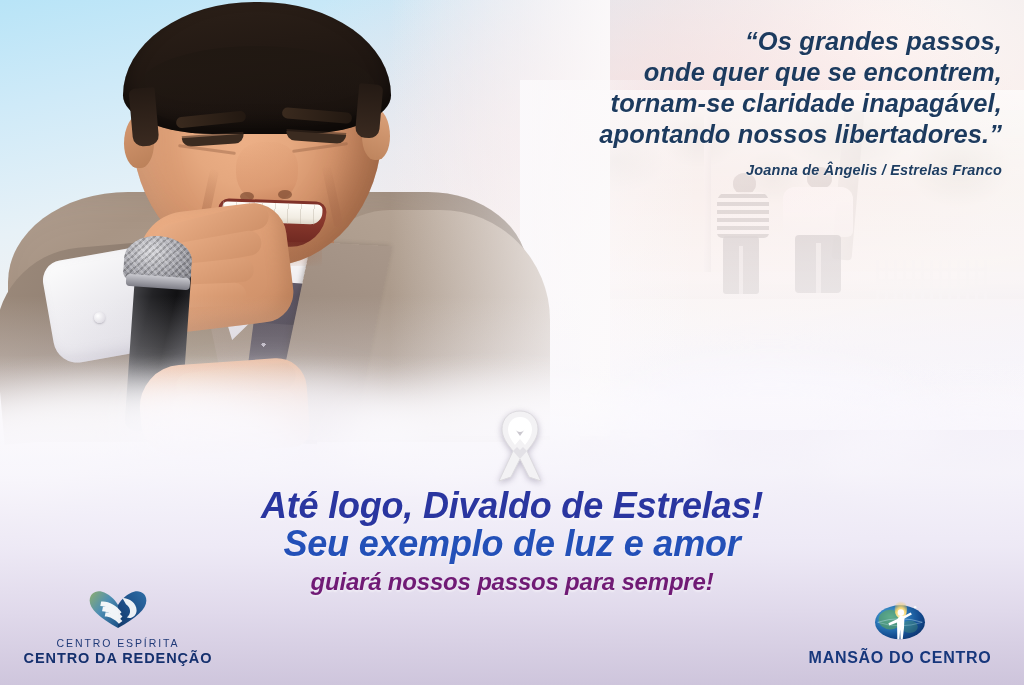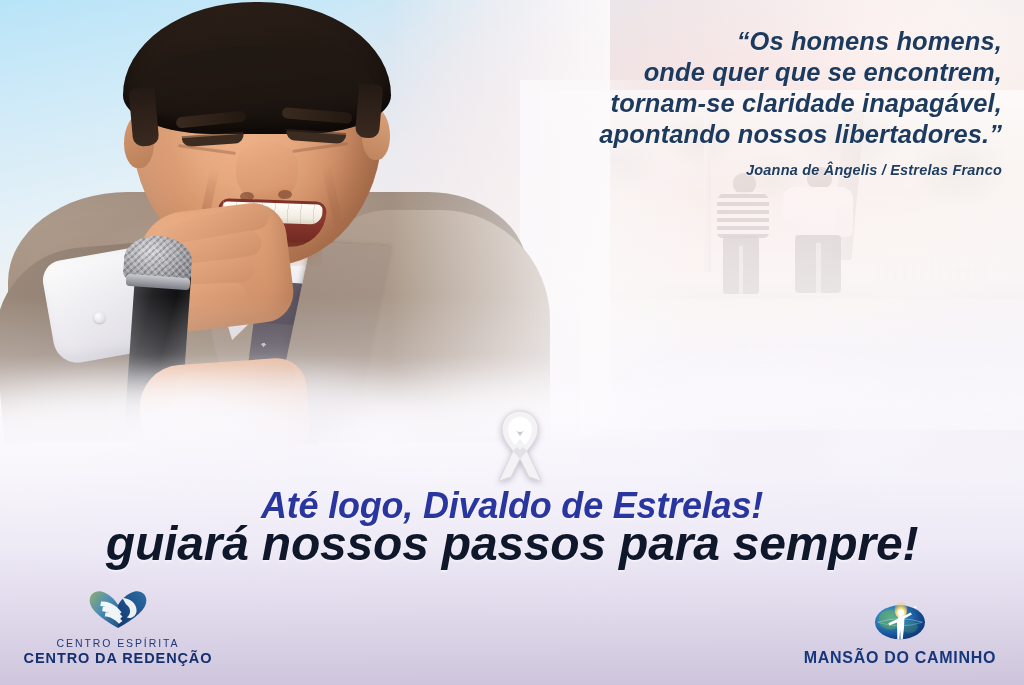--- a/index.html
+++ b/index.html
@@ -427,21 +427,21 @@
   .hl-line {
     font-style: italic;
     font-weight: 700;
     line-height: 38px;
     letter-spacing: -0.2px;
     white-space: nowrap;
     text-shadow: 0 2px 2px rgba(255,255,255,0.45);
   }
   .hl-1 { font-size: 36px; color: #2a36a0; }
   .hl-2 { font-size: 36px; color: #2350b8; }
-  .hl-3 { font-size: 48px; color: #0f172a; }
+  .hl-3 { font-size: 24px; color: #701a75; }
 
   
   .logo {
     position: absolute;
     bottom: 18px;
     z-index: 30;
     text-align: center;
   }
   .logo-left  { left: 18px; width: 200px; }
   .logo-right { right: 14px; width: 220px; }
@@ -562,21 +562,21 @@
     <div class="cloud" style="left:330px;  bottom:160px; width:380px; height:140px; background:rgba(255,255,255,0.70);"></div>
     <div class="cloud" style="left:600px;  bottom:195px; width:340px; height:125px; background:rgba(250,248,255,0.60);"></div>
     <div class="cloud" style="left:820px;  bottom:150px; width:300px; height:135px; background:rgba(248,245,253,0.62);"></div>
     <div class="cloud" style="left:40px;   bottom:80px;  width:420px; height:140px; background:rgba(240,236,250,0.70);"></div>
     <div class="cloud" style="left:420px;  bottom:70px;  width:440px; height:150px; background:rgba(238,233,249,0.68);"></div>
     <div class="cloud" style="left:760px;  bottom:60px;  width:330px; height:140px; background:rgba(234,228,246,0.66);"></div>
     <div class="cloud-wash"></div>
   </div>
 
   <div class="quote">
-    <div class="quote-line">“Os homens homens,</div>
+    <div class="quote-line">“Os grandes passos,</div>
     <div class="quote-line">onde quer que se encontrem,</div>
     <div class="quote-line">tornam-se claridade inapagável,</div>
     <div class="quote-line">apontando nossos libertadores.”</div>
     <div class="quote-author">Joanna de Ângelis / Estrelas Franco</div>
   </div>
 
   <div class="ribbon-wrap">
     <svg viewBox="0 0 62 74" width="62" height="74" aria-hidden="true">
       <path d="M31 2
                C 20 2, 13 10, 13 20
@@ -586,20 +586,21 @@
                C 49 10, 42 2, 31 2 Z" fill="#f3f2f4" stroke="#dcdade" stroke-width="1"></path>
       <path d="M31 8 C 23 8, 19 14, 19 21 C 19 26, 22 31, 26 36
                L 31 30 L 36 36 C 40 31, 43 26, 43 21 C 43 14, 39 8, 31 8 Z" fill="#ffffff"></path>
       <path d="M26 20 C 28 24, 34 24, 36 20 L 31 27 Z" fill="#b8b4bd" opacity="0.75"></path>
       <path d="M24 42 L 31 50 L 38 42 L 34 38 L 31 41 L 28 38 Z" fill="#e3e1e6"></path>
     </svg>
   </div>
 
   <div class="headline">
     <div class="hl-line hl-1">Até logo, Divaldo de Estrelas!</div>
+    <div class="hl-line hl-2">Seu exemplo de luz e amor</div>
     <div class="hl-line hl-3">guiará nossos passos para sempre!</div>
   </div>
 
   <div class="logo logo-left">
     <span class="logo-mark">
       <svg viewBox="0 0 70 46" width="62" height="41" aria-hidden="true">
         <defs>
           <linearGradient id="gHeartA" x1="0" y1="0" x2="1" y2="1">
             <stop offset="0%" stop-color="#8fae6e"></stop>
             <stop offset="45%" stop-color="#4e8fb4"></stop>
@@ -649,16 +650,16 @@
         <ellipse cx="30" cy="10" rx="7" ry="11" fill="url(#gFlame)"></ellipse>
         <g fill="#ffffff">
           <circle cx="30" cy="14" r="3.6"></circle>
           <path d="M30 17 L 34 19 L 33.5 31 L 32 44 L 29.6 44 L 29.2 33 L 28.4 44 L 26 44 L 25.6 22 Z"></path>
           <path d="M29 20 L 16 26 L 17 28.6 L 30 23.5 Z"></path>
           <path d="M31 19 L 41 14 L 42.3 16.3 L 32 21.8 Z"></path>
         </g>
         <circle cx="46" cy="8" r="1.4" fill="#ffffff" opacity="0.85"></circle>
       </svg>
     </span>
-    <div class="logo-text-mansao">MANSÃO DO CAMINHO</div>
+    <div class="logo-text-mansao">MANSÃO DO CENTRO</div>
   </div>
 
 </div>
 
 </body></html>

